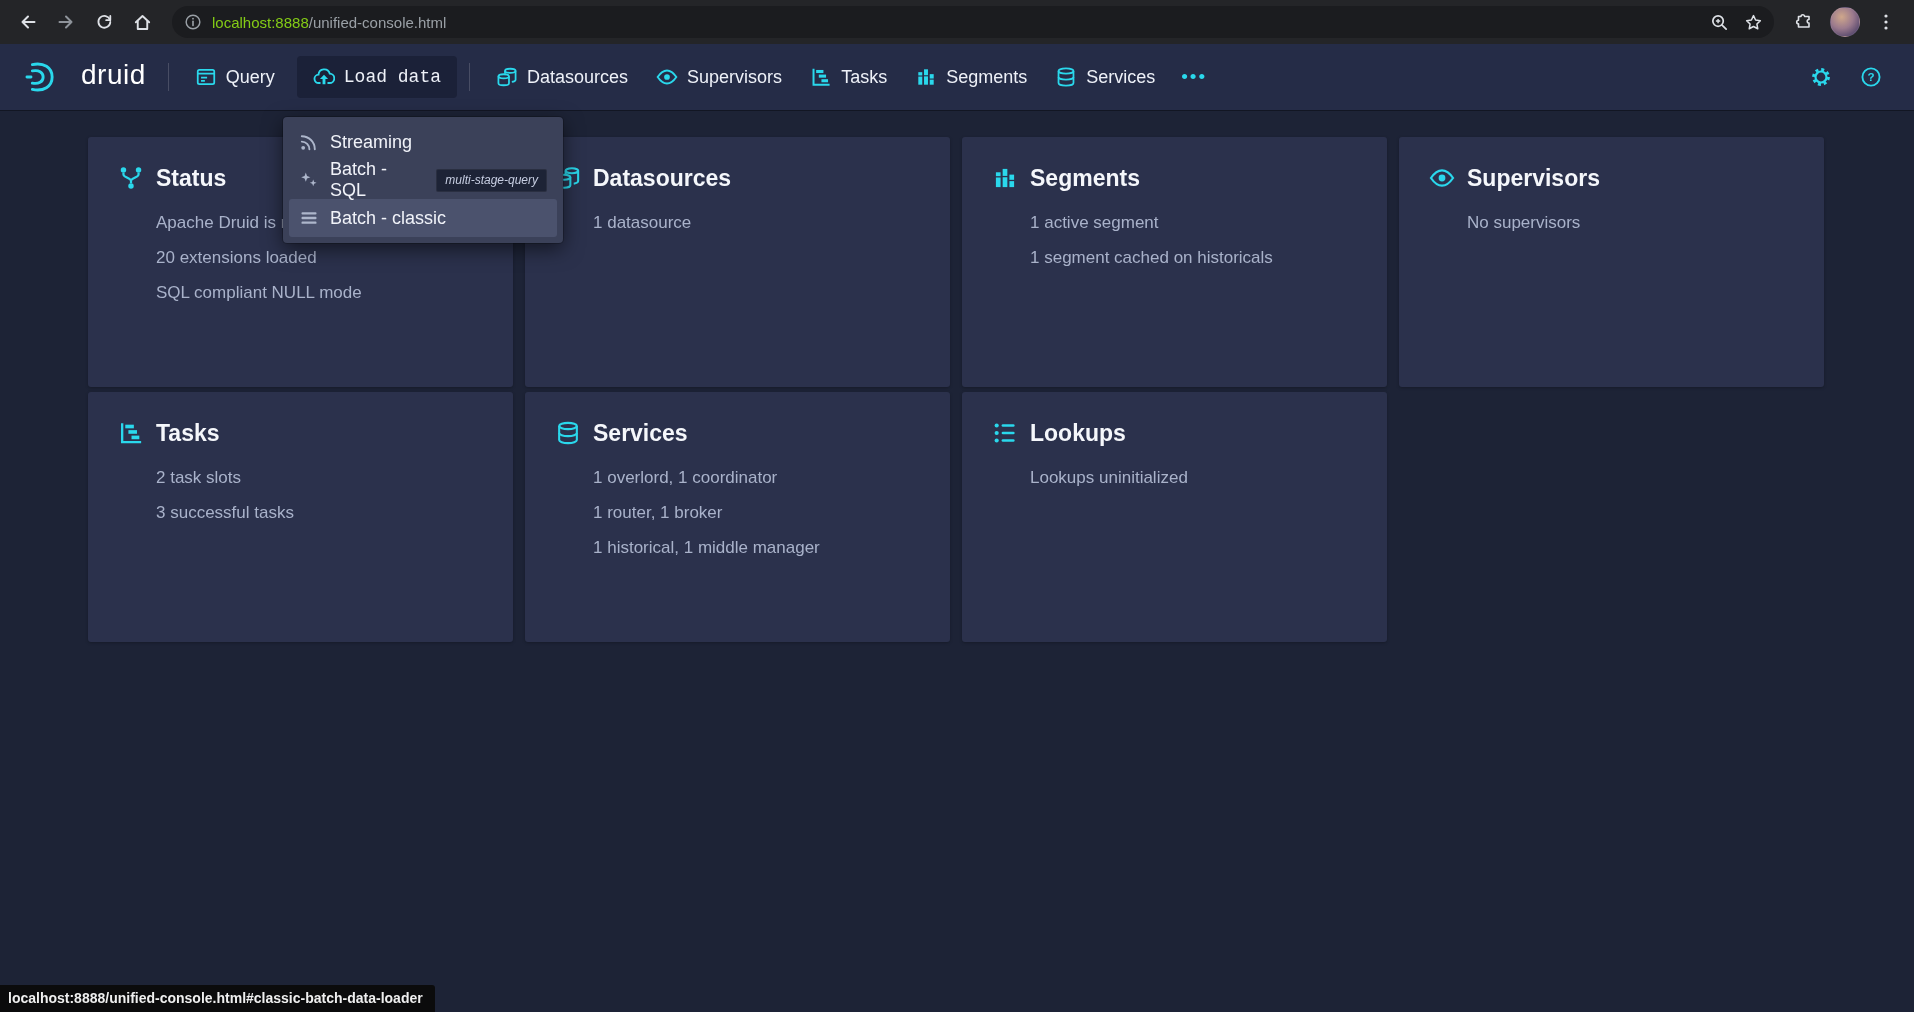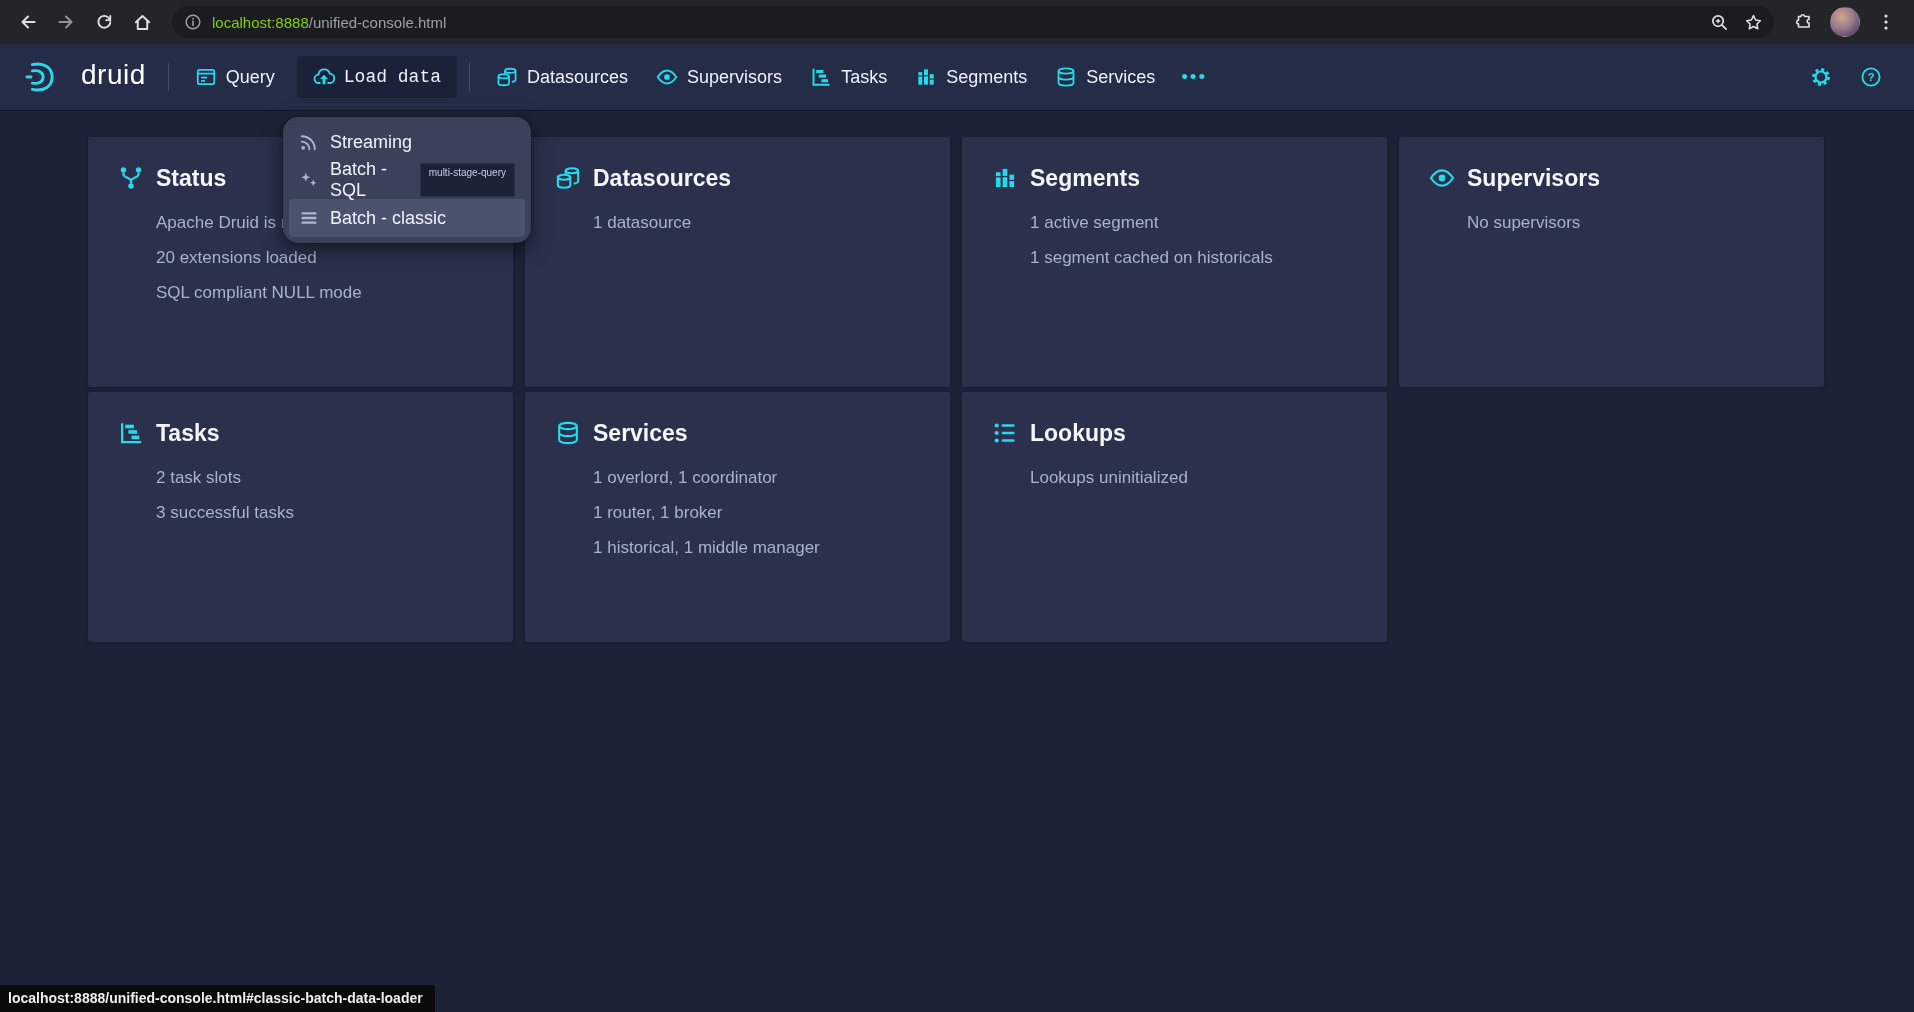--- a/index.html
+++ b/index.html
@@ -75,35 +75,36 @@
     width:425px; height:250px; background:#2b314c; border-radius:3px;
     padding:26px 30px; box-shadow:0 1px 3px rgba(0,0,0,0.25); cursor:pointer;
   }
   .card-head { display:flex; align-items:center; gap:12px; height:30px; margin-bottom:12px; }
   .card-head .ic { color:#2ad8ec; flex:0 0 auto; }
   .card-title { font-size:23px; font-weight:700; color:#f5f7fb; }
   .card-line { margin-left:38px; font-size:17px; color:#a9b2ca; line-height:35px; }
 
   
   .dropdown {
-    position:absolute; left:283px; top:117px; width:248px;
-    background:#3b4159; border-radius:15px; padding:6px;
+    position:absolute; left:283px; top:117px; width:280px;
+    background:#3b4159; border-radius:4px; padding:6px;
     box-shadow:0 0 0 1px rgba(0,0,0,0.2), 0 6px 20px rgba(0,0,0,0.55);
     z-index:40;
   }
   .dd-item {
     display:flex; align-items:center; gap:11px; height:38px; padding:0 10px;
     border-radius:3px; font-size:18px; color:#f1f3f9; cursor:pointer;
   }
   .dd-item .ic { color:#adb6cb; flex:0 0 auto; }
   .dd-item.hovered { background:#4b526d; }
   .dd-tag {
-    margin-left:auto; background:#1d2336; color:#c7cee2; font-size:10px;
-    padding:3px 8px 18px; border-radius:2px; border:1px solid rgba(255,255,255,0.06);
+    margin-left:auto; background:#1d2336; color:#c7cee2; font-size:12px;
+    padding:3px 8px 4px; border-radius:2px; border:1px solid rgba(255,255,255,0.06);
     white-space:nowrap;
+    font-style:italic;
   }
 
   
   .status-tooltip {
     position:absolute; left:0; bottom:0; background:#0b0b0c; color:#efefef;
     font-size:14px; padding:5px 12px 6px 8px; border-top-right-radius:3px; z-index:60;
     white-space:nowrap;
     font-weight:bold;
   }
 

